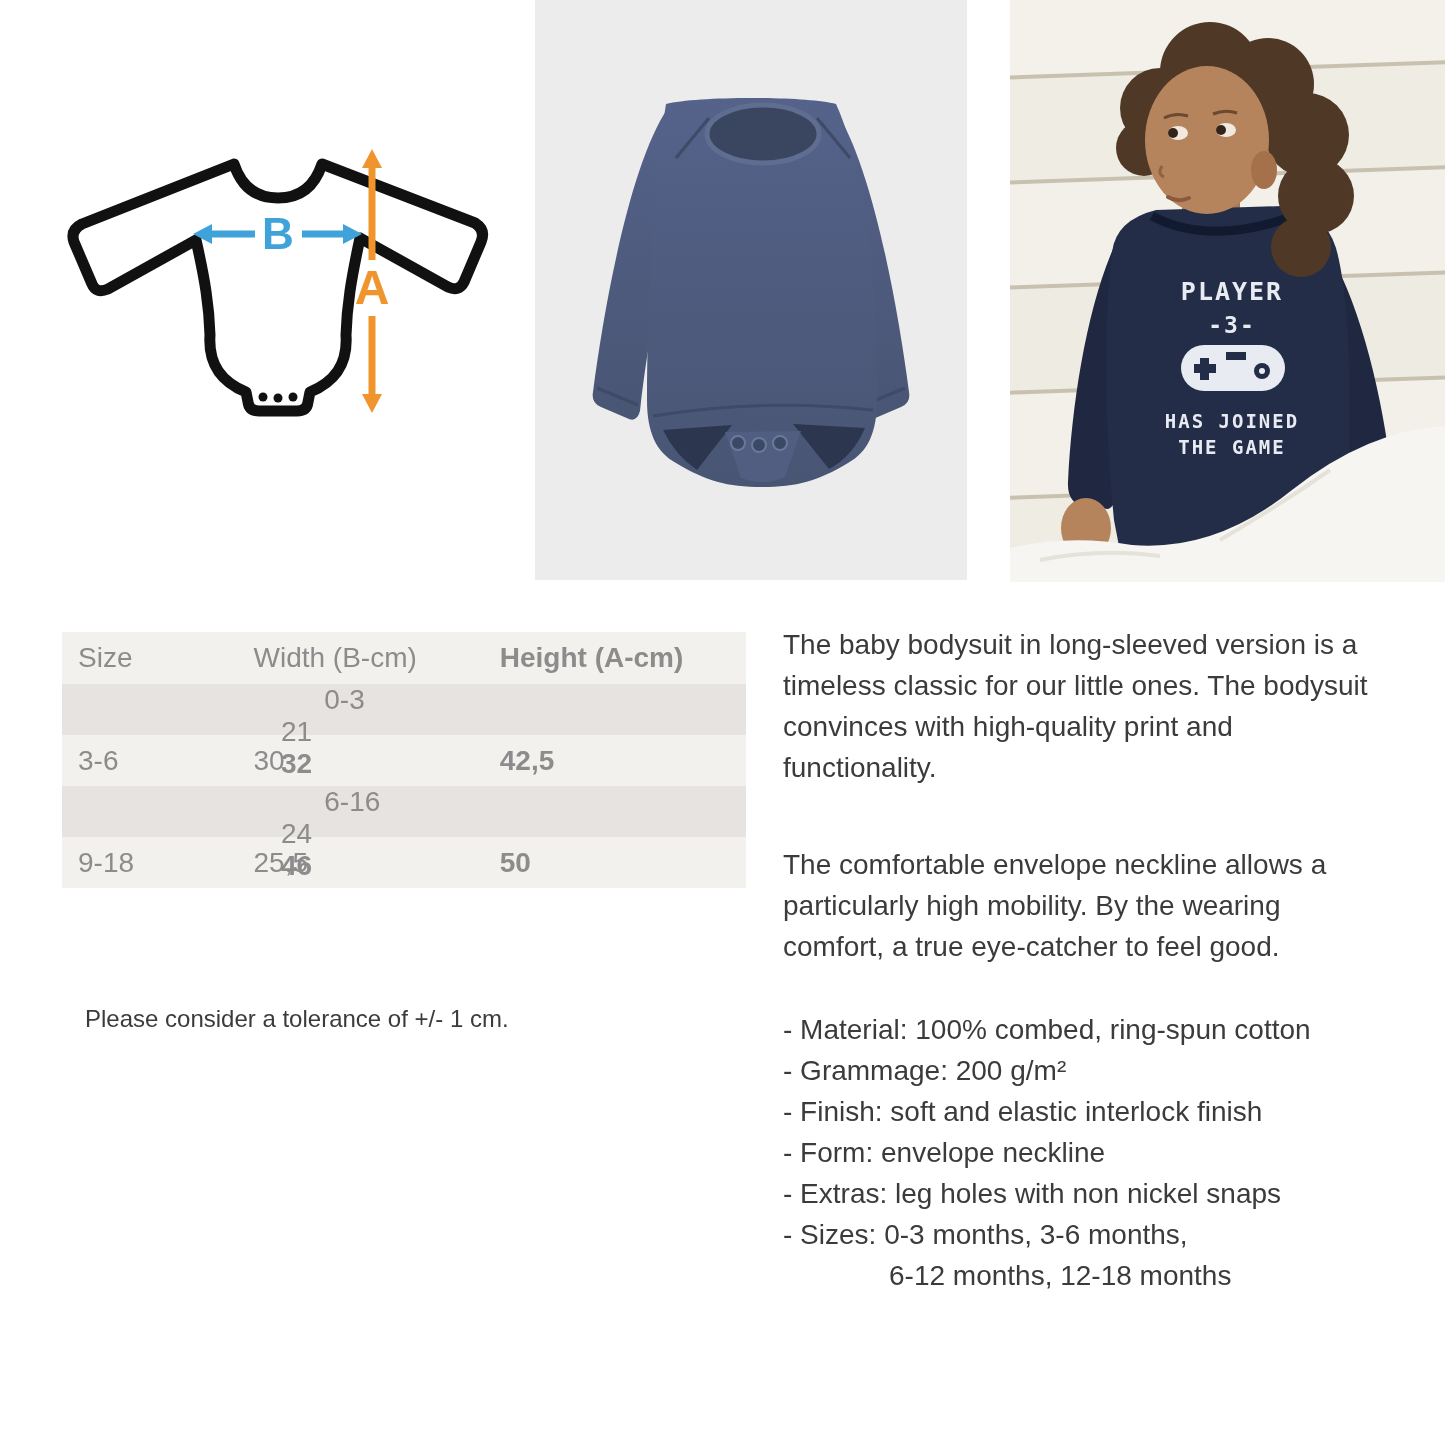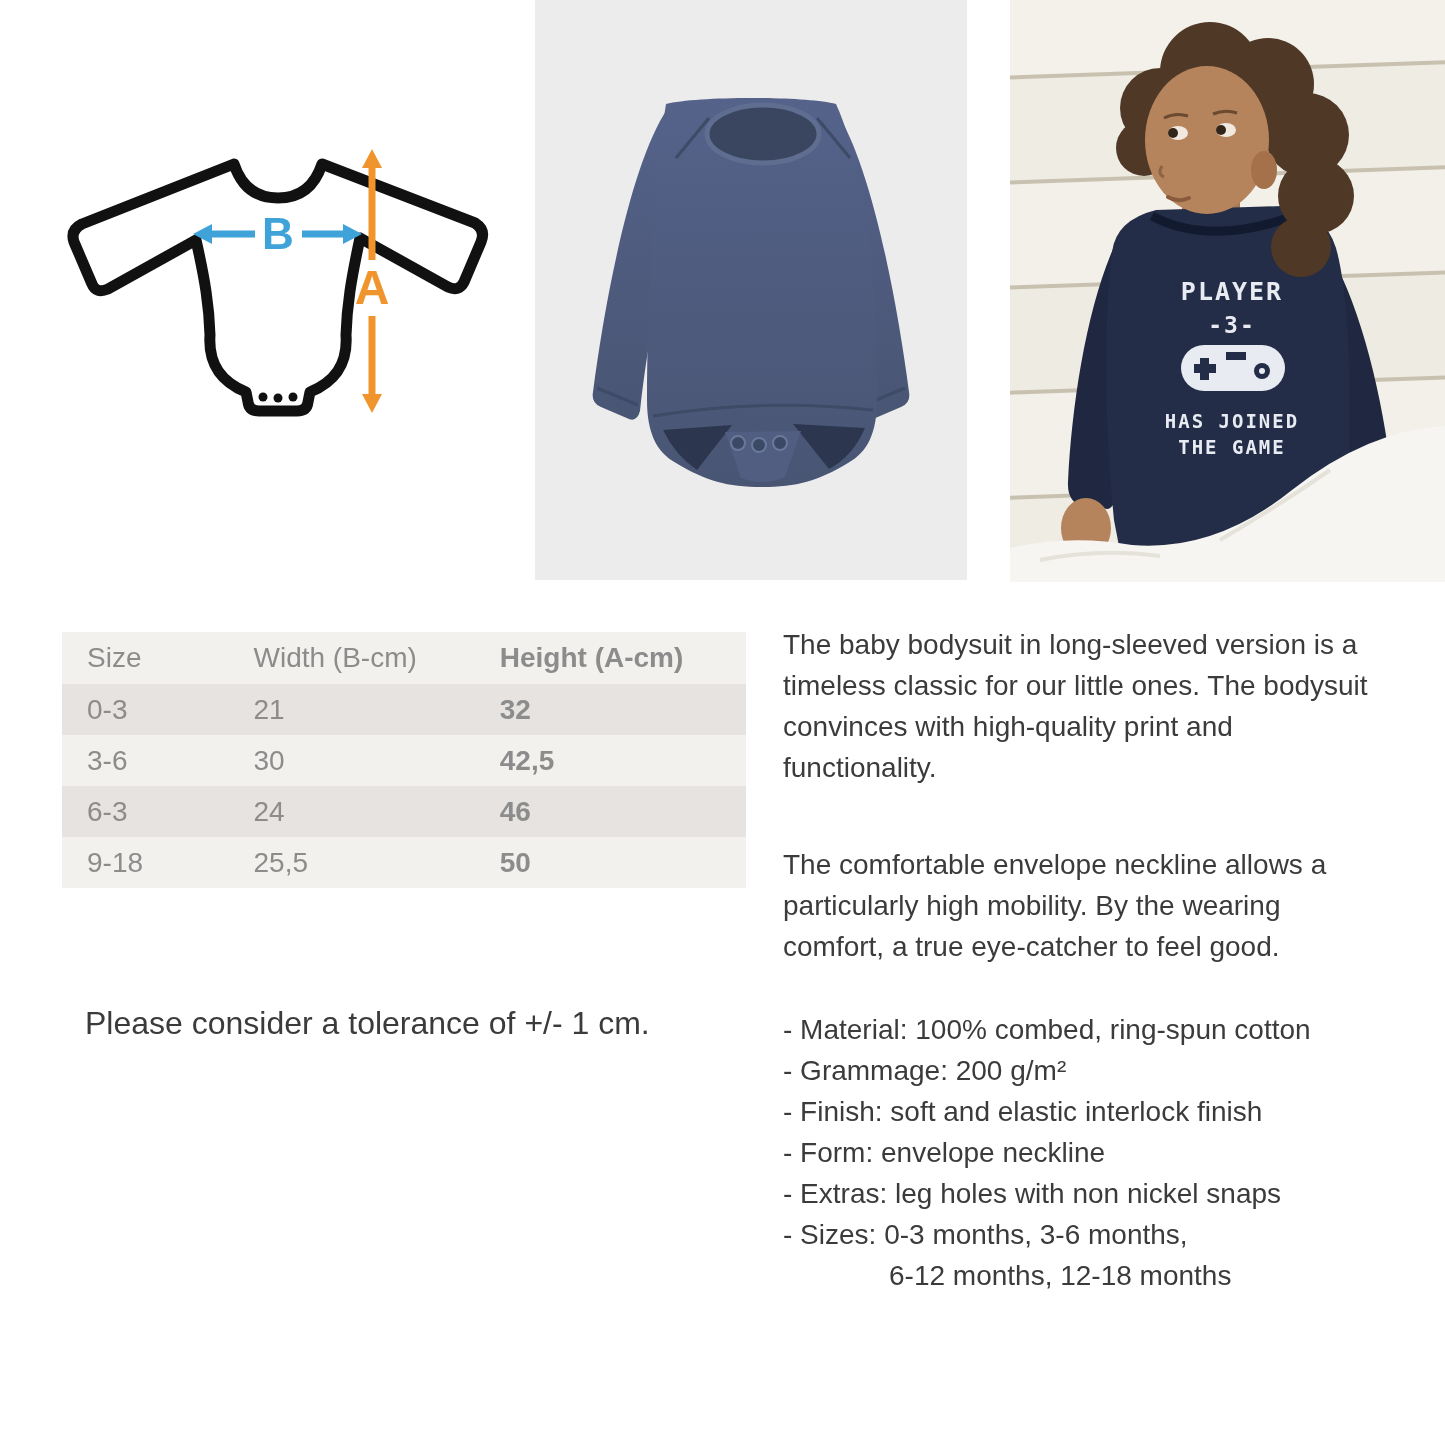--- a/index.html
+++ b/index.html
@@ -11,27 +11,27 @@
   .diagram-panel { left:50px; top:130px; width:440px; height:300px; }
   .product-panel { left:535px; top:0; width:432px; height:580px; }
   .model-panel   { left:1010px; top:0; width:435px; height:582px; }
   .panel svg { display:block; width:100%; height:100%; }
 
   
   .size-table { position:absolute; left:62px; top:632px; width:684px; }
   .st-row { display:flex; align-items:center; height:51px; background:#f3f1ee;
             font-size:28px; color:#8c8c8c; }
   .st-row.header { height:52px; }
-  .st-row.alt { background:#e6e3e0; }
+  .st-row.alt { background:#e6e3e0;flex-direction:column; }
   .st-cell { box-sizing:border-box; white-space:nowrap; }
-  .st-cell.c1 { width:28%; padding-left:25px; }
+  .st-cell.c1 { width:28%; padding-left:16px; }
   .st-cell.c2 { width:36%; }
   .st-cell.c3 { width:36%;font-weight:bold; }
 
-  .tolerance-note { position:absolute; left:85px; top:1005px; font-size:32px; color:#3b3b3b; }
+  .tolerance-note { position:absolute; left:85px; top:1005px; font-size:24px; color:#3b3b3b; }
 
   
   .description { position:absolute; left:783px; top:624px; width:665px;
                  font-size:28px; line-height:41px; color:#3b3b3b; }
   .description .para-1 { margin:0 0 56px 0; }
   .description .para-2 { margin:0 0 42px 0; }
   .description .line { white-space:nowrap; }
   .description .line.indent { padding-left:106px; }
 
   .svg-label { font-family:"Liberation Sans", sans-serif; font-weight:bold; }
@@ -227,21 +227,21 @@
       <div class="st-cell c1">0-3</div>
       <div class="st-cell c2">21</div>
       <div class="st-cell c3">32</div>
     </div>
     <div class="st-row">
       <div class="st-cell c1">3-6</div>
       <div class="st-cell c2">30</div>
       <div class="st-cell c3">42,5</div>
     </div>
     <div class="st-row alt">
-      <div class="st-cell c1">6-3</div>
+      <div class="st-cell c1">6-16</div>
       <div class="st-cell c2">24</div>
       <div class="st-cell c3">46</div>
     </div>
     <div class="st-row">
       <div class="st-cell c1">9-18</div>
       <div class="st-cell c2">25,5</div>
       <div class="st-cell c3">50</div>
     </div>
   </div>
 

